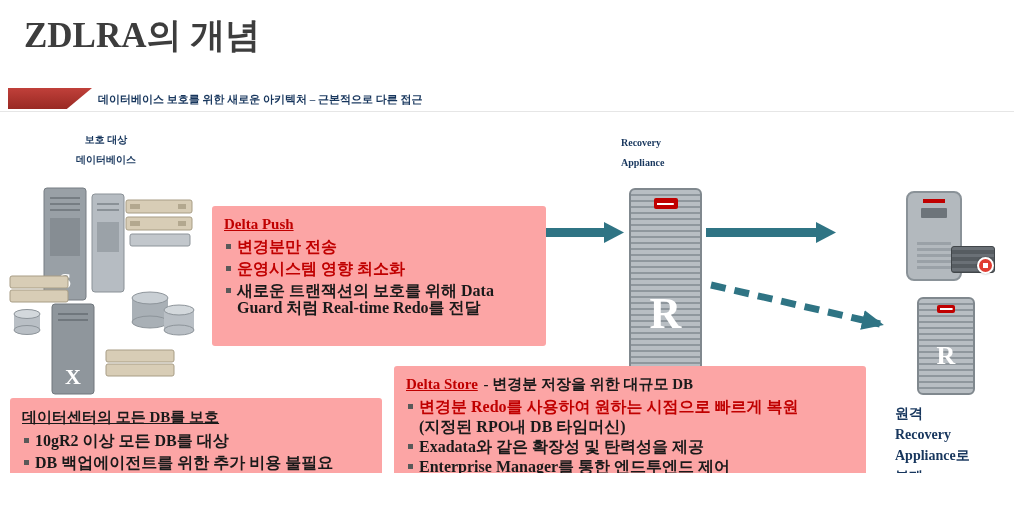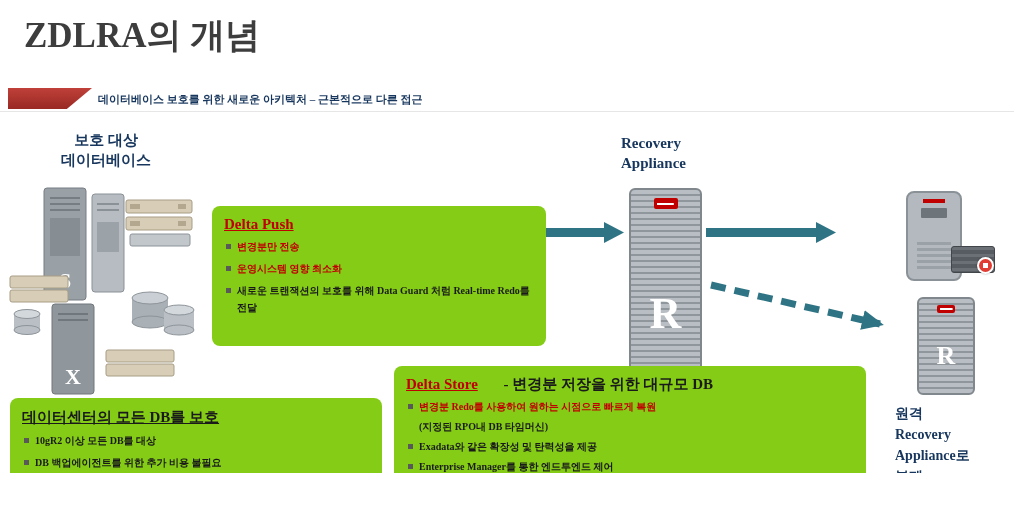--- a/index.html
+++ b/index.html
@@ -7,42 +7,42 @@
   body { font-family:"Liberation Sans", sans-serif; }
   .slide { position:relative; width:1024px; height:473px; background:#fff; overflow:hidden;font-family:Liberation Serif, serif; }
 
   .title { position:absolute; left:24px; top:12px; font-size:35px; font-weight:bold; color:#3d3d3d; }
   .divider-chevron { position:absolute; left:8px; top:88px; width:84px; height:21px;
       background:linear-gradient(180deg,#c0403a 0%, #992923 100%);
       clip-path:polygon(0 0,100% 0,70% 100%,0 100%); }
   .subtitle { position:absolute; left:98px; top:92px; font-size:11px; font-weight:bold; color:#17365d; }
   .header-rule { position:absolute; left:0; top:111px; width:1014px; height:1px; background:#e6e6e6; }
 
-  .navy-label { position:absolute; color:#17365d; font-weight:bold; font-size:15px; line-height:20px; }
+  .navy-label { position:absolute; color:#17365d; font-weight:bold; font-size:10px; line-height:20px; }
   .label-protected { left:36px; top:130px; width:140px; text-align:center; }
   .label-recovery  { left:621px; top:133px; }
   .label-tape      { left:898px; top:133px; width:78px; text-align:center; }
   .label-remote    { left:895px; top:403px; width:88px; text-align:left; font-size:14px; line-height:21px; }
 
   .cluster-svg { position:absolute; left:8px; top:182px; }
 
   .arrows { position:absolute; left:0; top:0; pointer-events:none; }
 
-  .gray-box { position:absolute; background:#84cc16; border-radius:8px; }
+  .gray-box { position:absolute; background:#fca5a5; border-radius:3px; }
   .box-delta-push { left:212px; top:206px; width:334px; height:140px; padding:10px 12px; }
   .box-datacenter { left:10px;  top:398px; width:372px; height:104px; padding:10px 12px; }
   .box-delta-store{ left:394px; top:366px; width:472px; height:146px; padding:9px 12px; }
 
   .box-title { font-size:15px; font-weight:bold; margin-bottom:4px; color:#1a1a1a; }
   .underline { text-decoration:underline; }
   .red-text { color:#c00000; }
-  .suffix { margin-left:22px; color:#1a1a1a; }
+  .suffix { margin-left:2px; color:#1a1a1a; }
 
   ul.bullets { list-style:none; }
-  ul.bullets li { position:relative; padding-left:13px; font-size:10px; font-weight:bold;
+  ul.bullets li { position:relative; padding-left:13px; font-size:16px; font-weight:bold;
       color:#1a1a1a; margin-top:5px; line-height:17px; }
   ul.bullets li::before { content:""; position:absolute; left:2px; top:6px; width:5px; height:5px; background:#595959; }
   ul.bullets li.red-text { color:#c00000; }
   ul.bullets li.no-marker::before { display:none; }
   ul.bullets li.no-marker { margin-top:0; }
   .box-delta-store ul.bullets li { margin-top:3px; }
 
   .rack { position:absolute; border:2px solid #80888e; border-radius:6px;
       background:repeating-linear-gradient(180deg,#b8bec3 0px,#b8bec3 4px,#8f979d 4px,#8f979d 6px); }
   .rack-main   { left:629px; top:188px; width:73px; height:185px; }

